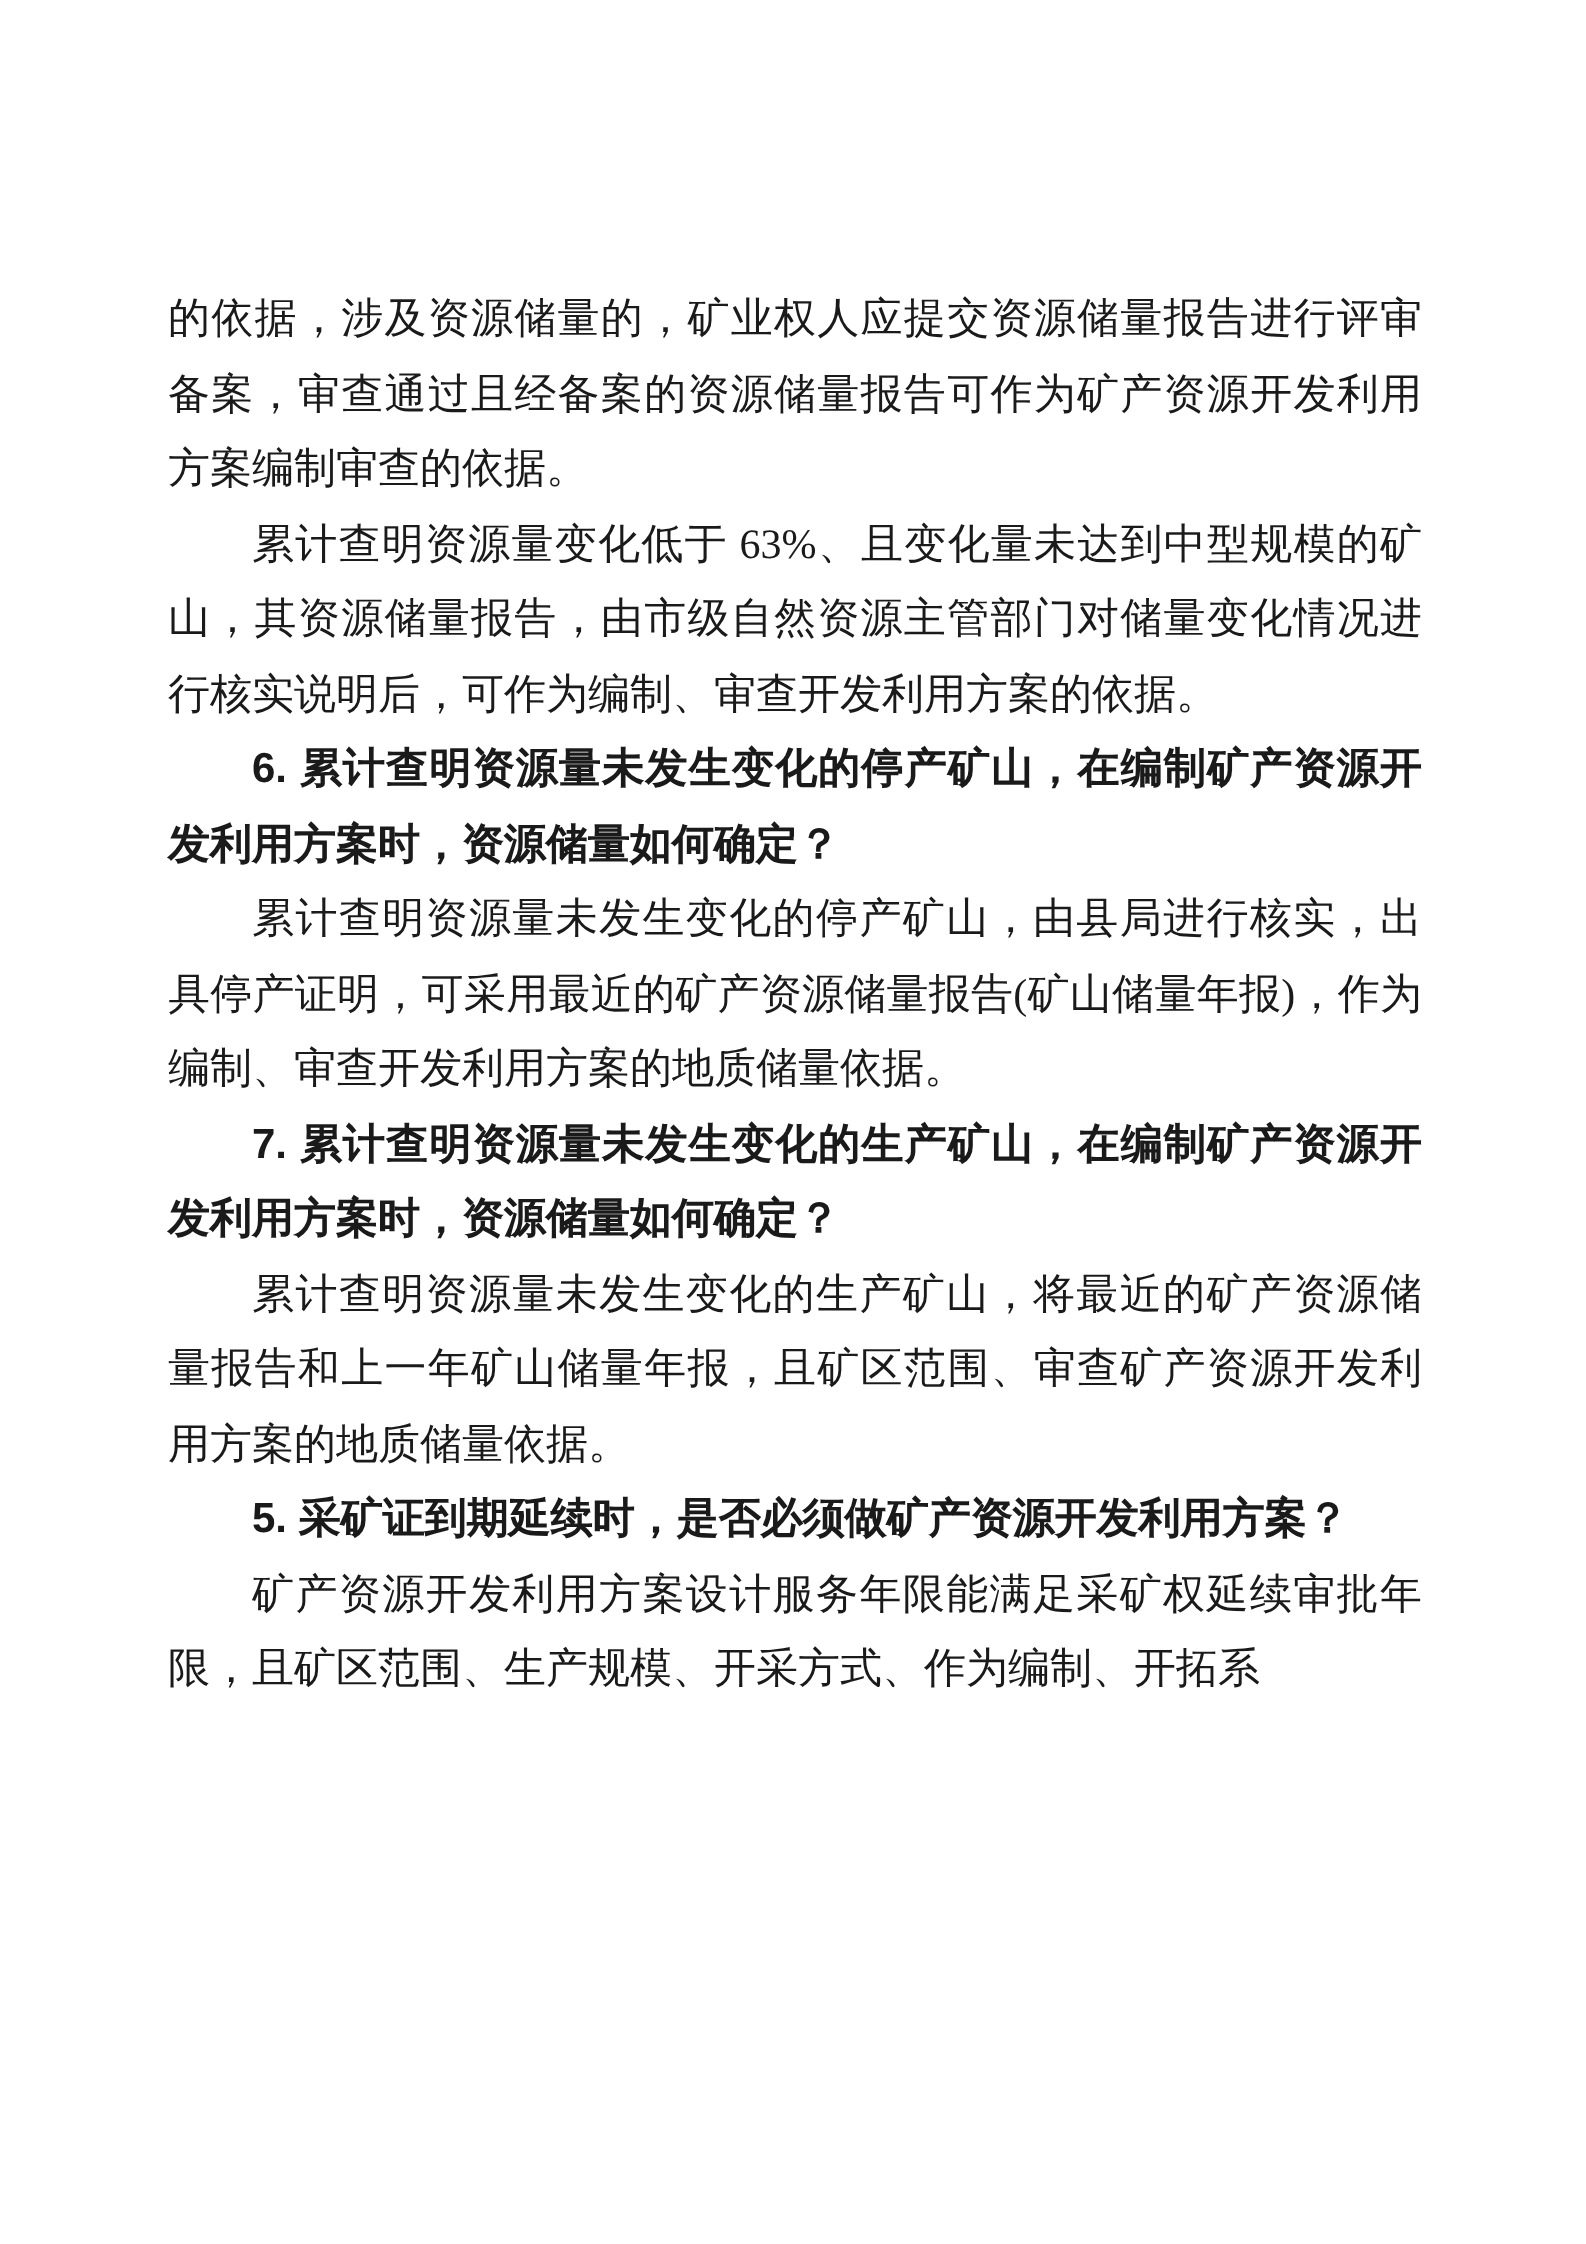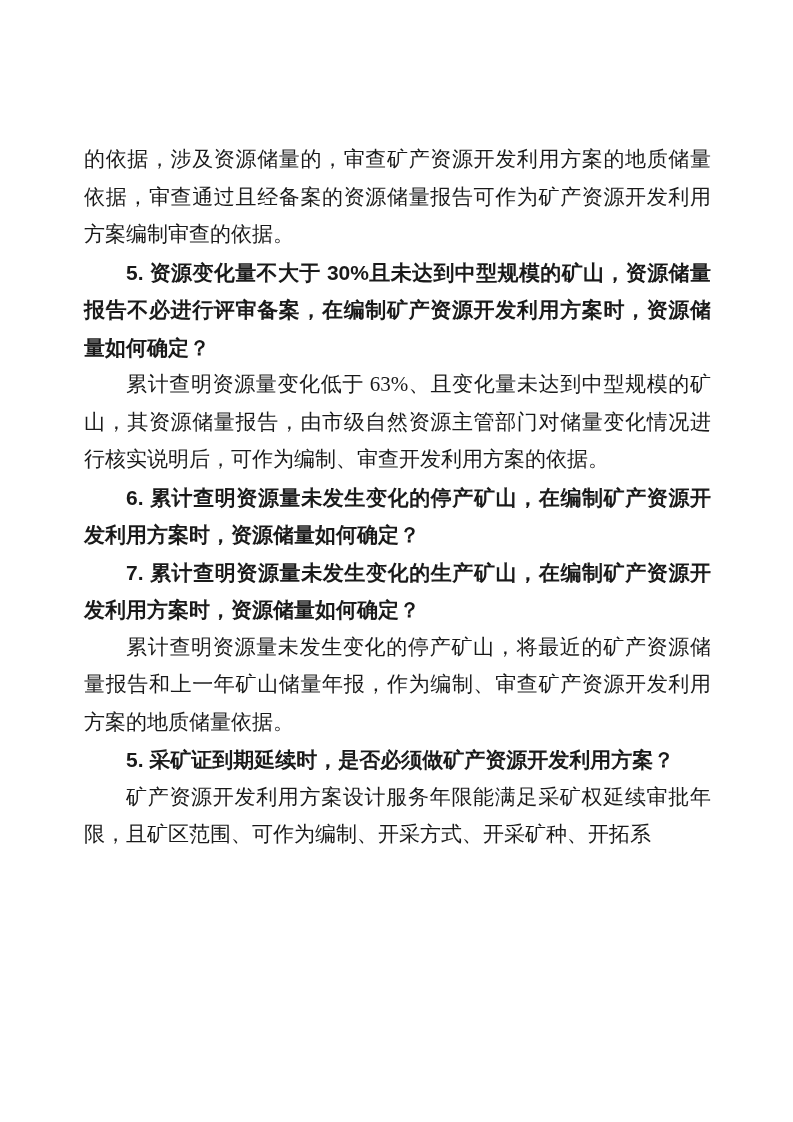--- a/index.html
+++ b/index.html
@@ -37,22 +37,22 @@
   .para.question {
     font-family: "Liberation Sans", "DejaVu Sans", sans-serif;
     font-weight: 700;
   }
 </style>
 </head>
 <body>
 
 <div class="page">
   <div class="text-block">
-    <p class="para continuation">的依据，涉及资源储量的，审查矿产资源开发利用方案的地质储量依据，审查通过且经备案的资源储量报告可作为矿产资源开发利用方案编制审查的依据。</p>
-    <p class="para question">5. 资源变化量不大于 30%且未达到中型规模的矿山，资源储量报告不必进行评审备案，在编制矿产资源开发利用方案时，资源储量如何确定？</p>
+    <p class="para continuation">的依据，涉及资源储量的，矿业权人应提交资源储量报告进行评审备案，审查通过且经备案的资源储量报告可作为矿产资源开发利用方案编制审查的依据。</p>
     <p class="para answer">累计查明资源量变化低于 63%、且变化量未达到中型规模的矿山，其资源储量报告，由市级自然资源主管部门对储量变化情况进行核实说明后，可作为编制、审查开发利用方案的依据。</p>
     <p class="para question">6. 累计查明资源量未发生变化的停产矿山，在编制矿产资源开发利用方案时，资源储量如何确定？</p>
+    <p class="para answer">累计查明资源量未发生变化的停产矿山，由县局进行核实，出具停产证明，可采用最近的矿产资源储量报告(矿山储量年报)，作为编制、审查开发利用方案的地质储量依据。</p>
     <p class="para question">7. 累计查明资源量未发生变化的生产矿山，在编制矿产资源开发利用方案时，资源储量如何确定？</p>
-    <p class="para answer">累计查明资源量未发生变化的停产矿山，将最近的矿产资源储量报告和上一年矿山储量年报，作为编制、审查矿产资源开发利用方案的地质储量依据。</p>
+    <p class="para answer">累计查明资源量未发生变化的生产矿山，将最近的矿产资源储量报告和上一年矿山储量年报，且矿区范围、审查矿产资源开发利用方案的地质储量依据。</p>
     <p class="para question">5. 采矿证到期延续时，是否必须做矿产资源开发利用方案？</p>
-    <p class="para answer">矿产资源开发利用方案设计服务年限能满足采矿权延续审批年限，且矿区范围、可作为编制、开采方式、开采矿种、开拓系</p>
+    <p class="para answer">矿产资源开发利用方案设计服务年限能满足采矿权延续审批年限，且矿区范围、生产规模、开采方式、作为编制、开拓系</p>
   </div>
 </div>
 
 </body></html>

